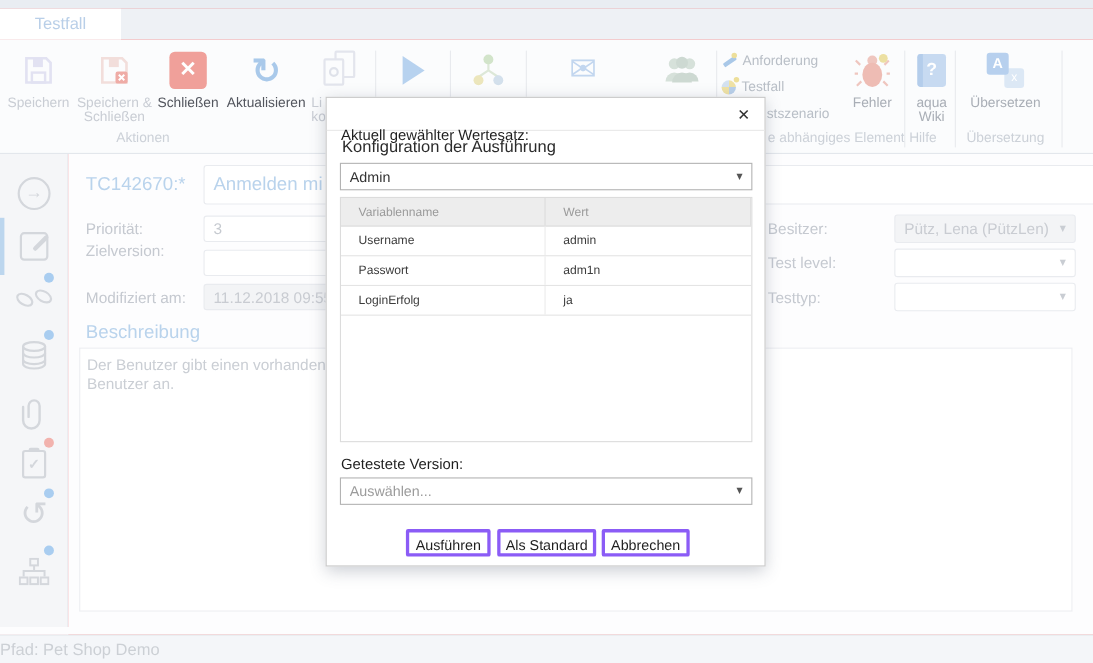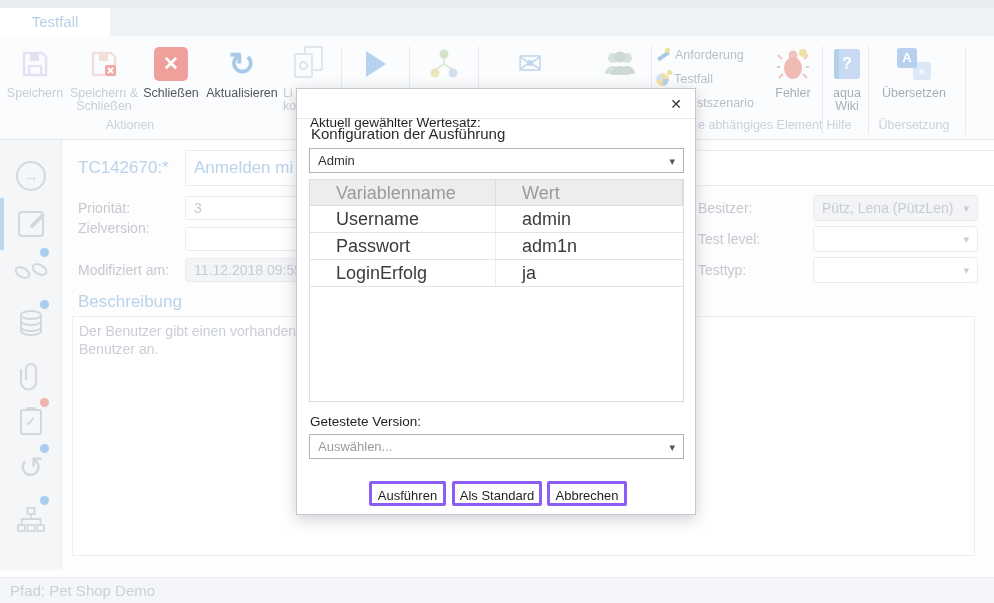--- a/index.html
+++ b/index.html
@@ -74,38 +74,38 @@
   .field { position:absolute; background:#fff; border:1px solid #e9ebef; border-radius:3px;
            font-size:14px; color:#c6cad0; padding-left:8px; }
   .field.dis { background:#f3f4f6; color:#c9ccd2; }
   .caret { position:absolute; right:8px; top:50%; transform:translateY(-50%); color:#c9cdd3; font-size:11px; }
   .descbox { position:absolute; left:10px; top:176px; width:903px; height:240px; background:#fff; border:1px solid #edeef2; }
   .descline { position:absolute; font-size:14px; color:#caced4; white-space:nowrap; }
 
   
   .botstrip { position:absolute; left:0; top:570px; width:994px; height:7px; background:#fdfdfe; }
   .statusbar { position:absolute; left:0; top:577px; width:994px; height:26px; background:#f4f6f9;
-               border-top:1px solid #e8ebef; font-size:15px; color:#ccd0d5; line-height:25px; padding-left:10px; }
+               border-top:1px solid #e8ebef; font-size:15px; color:#ccd0d5; line-height:25px; }
 
   
   .dialog { position:absolute; left:296px; top:88px; width:400px; height:427px; background:#fff;
             border:1px solid #c8c8c8; box-shadow:0 4px 14px rgba(70,80,100,.28); }
   .dlg-title { position:absolute; left:0; top:0; width:100%; height:30px; border-bottom:1px solid #e8e8e8; }
   .dlg-title span { position:absolute; left:14px; top:5px; font-size:15px; color:#2b2b2b;margin-top:31px; }
   .dlg-close { position:absolute; right:10px; top:6px; width:18px; height:18px; font-size:14px; color:#333;
                text-align:center; line-height:18px; cursor:default; }
   .dlg-label { position:absolute; left:13px; font-size:13.5px; color:#1f1f1f; }
   .dlg-select { position:absolute; left:12px; width:375px; height:25px; border:1px solid #b3b3b3;
                 font-size:13px; color:#333; line-height:23px; padding-left:8px; background:#fff; }
   .dlg-select .caret { color:#555; }
   .dlg-select.placeholder { color:#9b9b9b; }
   .dlg-table { position:absolute; left:12px; top:90px; width:375px; height:223px; border:1px solid #dcdcdc; background:#fff; }
   .dtr { display:flex; height:27px; border-bottom:1px solid #e4e4e4; }
   .dtr.head { height:26px; background:#ededed; border-bottom:1px solid #dcdcdc; }
-  .dtc { width:186px; font-size:18px; color:#3c3c3c; line-height:26px; padding-left:26px; border-right:1px solid #ececec; }
+  .dtc { width:186px; font-size:11px; color:#3c3c3c; line-height:26px; padding-left:16px; border-right:1px solid #ececec; }
   .dtc:last-child { width:187px; border-right:none; }
   .dtr.head .dtc { color:#9a9a9a; border-right:1px solid #dcdcdc; }
   .dlg-btn { position:absolute; top:392px; height:25px; background:#fff; border:3px solid #8b5cf6; border-radius:2px;
              font-size:13px; color:#1f1f1f; text-align:center; line-height:23px; font-family:"Liberation Sans",sans-serif; }
 </style>
 </head>
 <body>
 
 <div class="screen">
 

